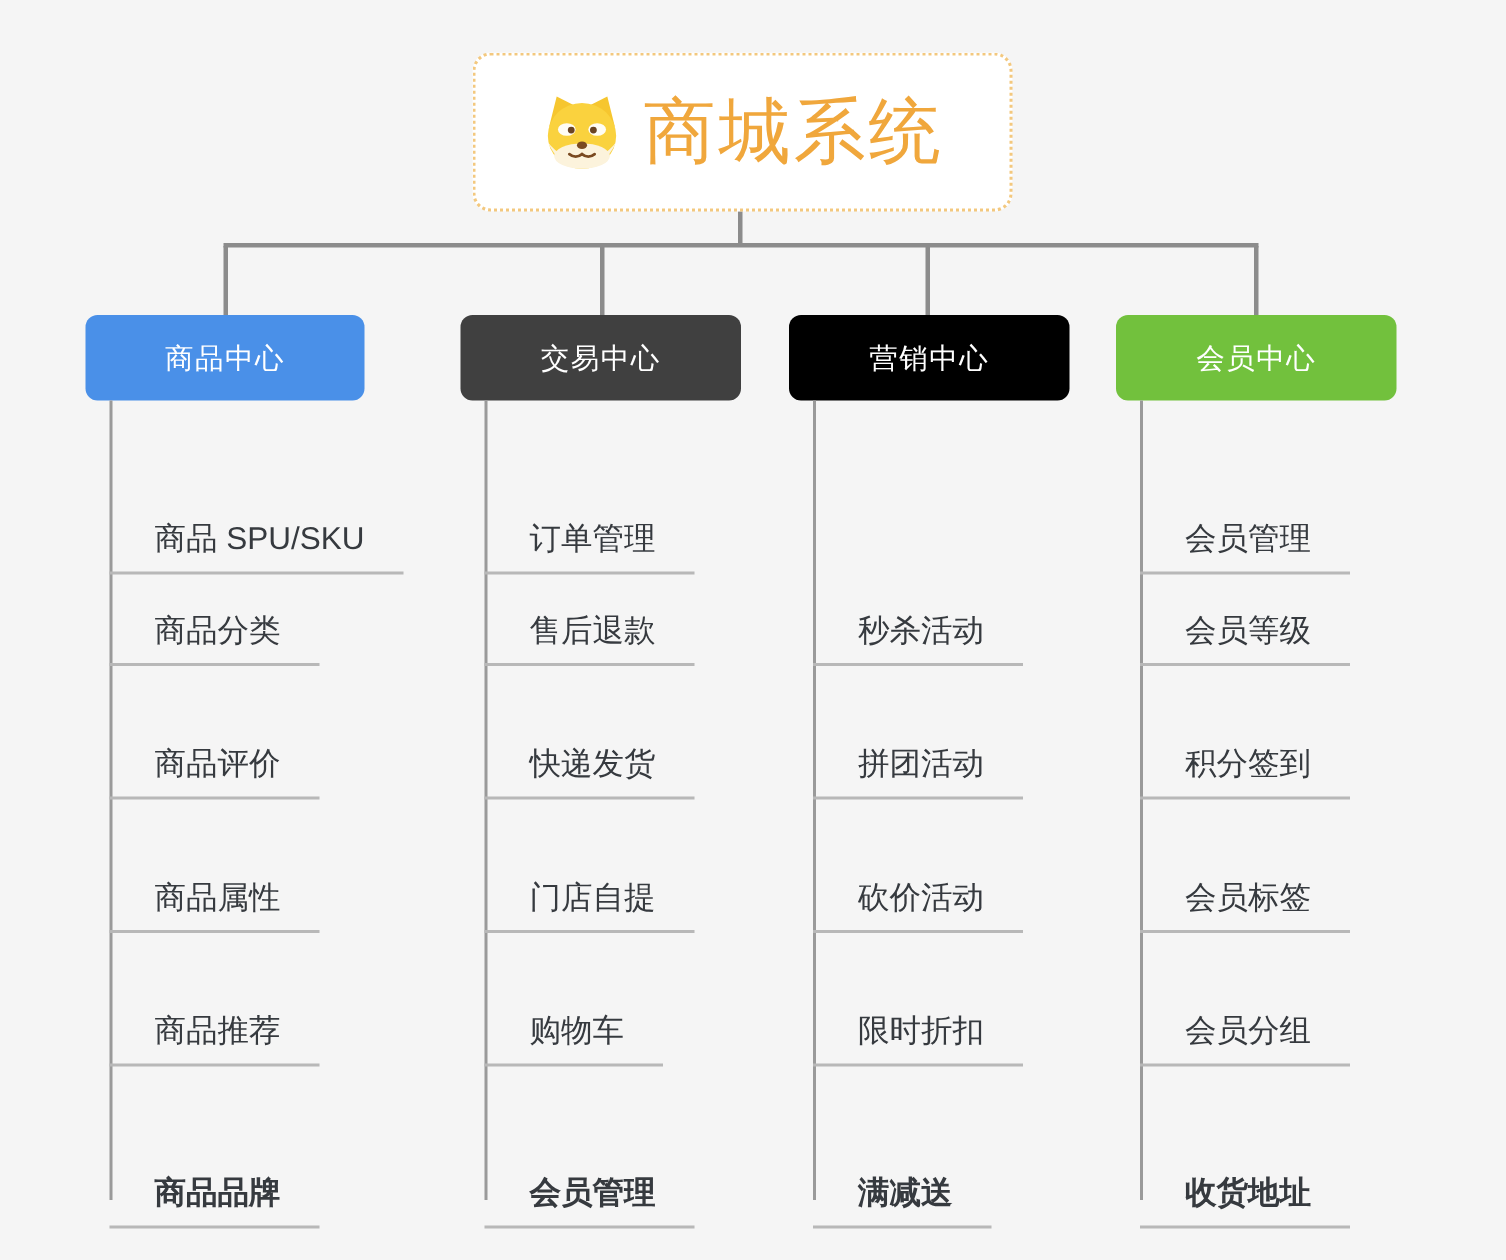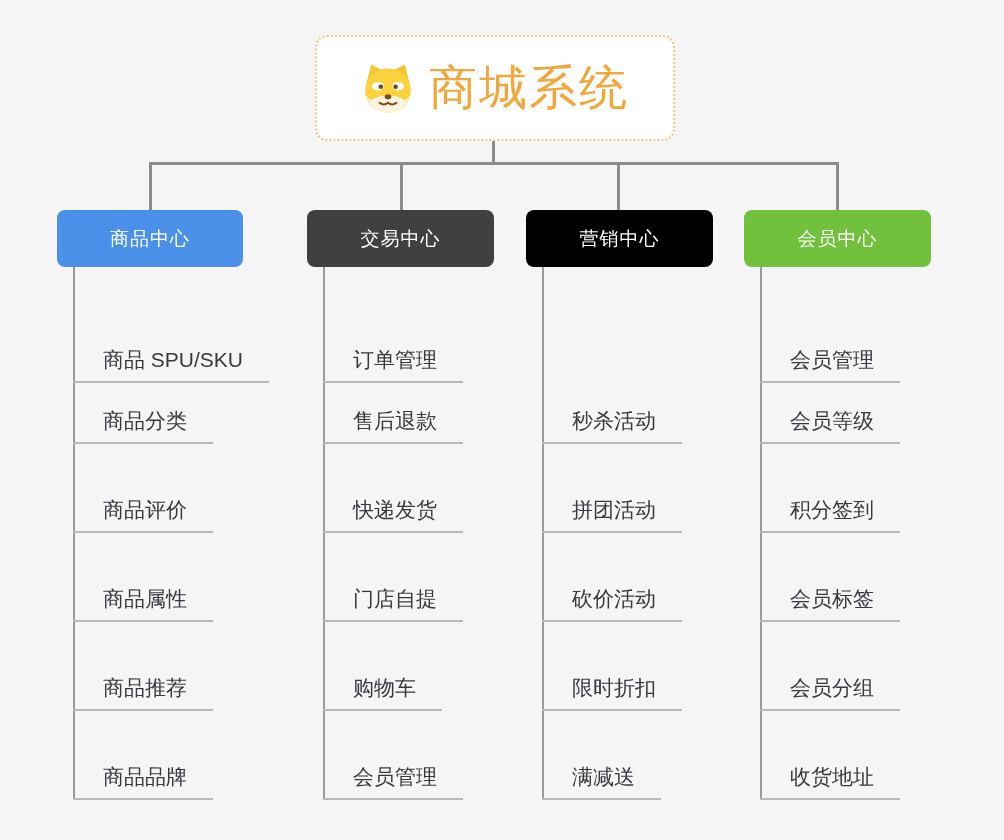--- a/index.html
+++ b/index.html
@@ -93,21 +93,21 @@
     color: #363a3f;
     white-space: nowrap;
     border-bottom: 2px solid #b8b8b8;
     cursor: pointer;
   }
   .leaf-0 { top: 107px; margin-top: 28px; }
   .leaf-1 { top: 196px; }
   .leaf-2 { top: 285px; }
   .leaf-3 { top: 374px; }
   .leaf-4 { top: 463px; }
-  .leaf-5 { top: 552px; }
+  .leaf-5 { top: 571px; font-weight: bold; }
 </style>
 </head>
 <body>
 
 <div class="canvas">
 
   <div class="line root-drop"></div>
   <div class="line trunk"></div>
   <div class="line drop drop-0"></div>
   <div class="line drop drop-1"></div>

